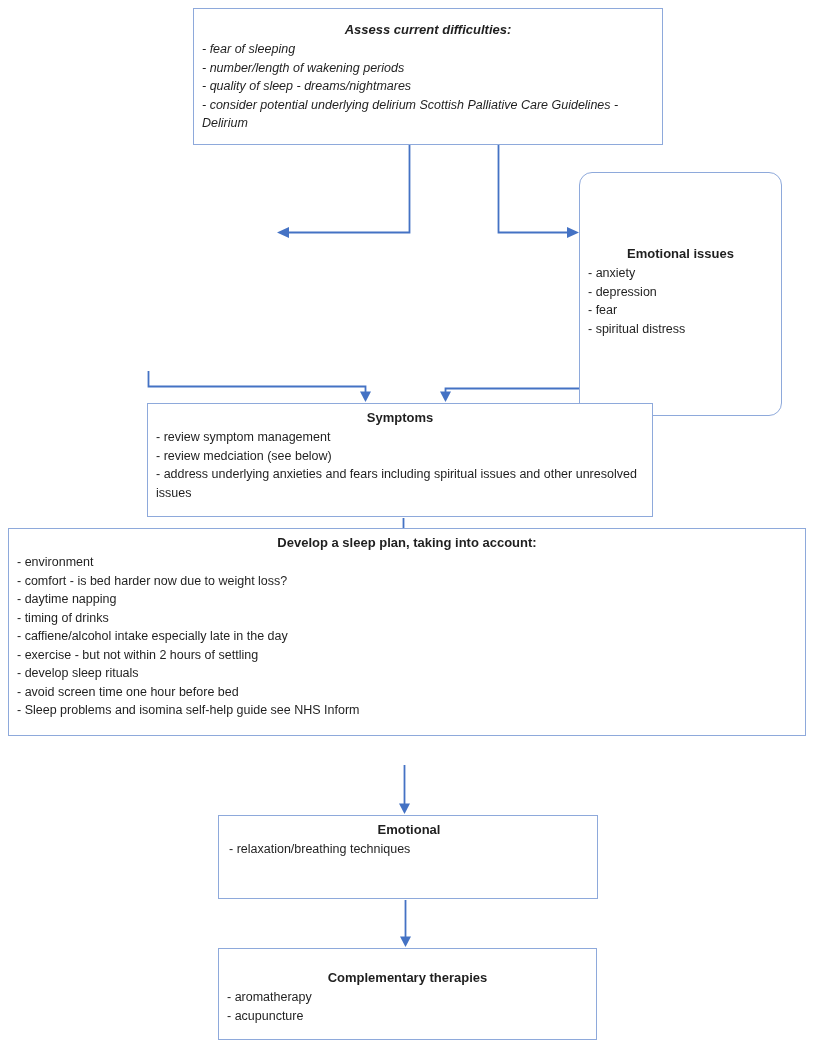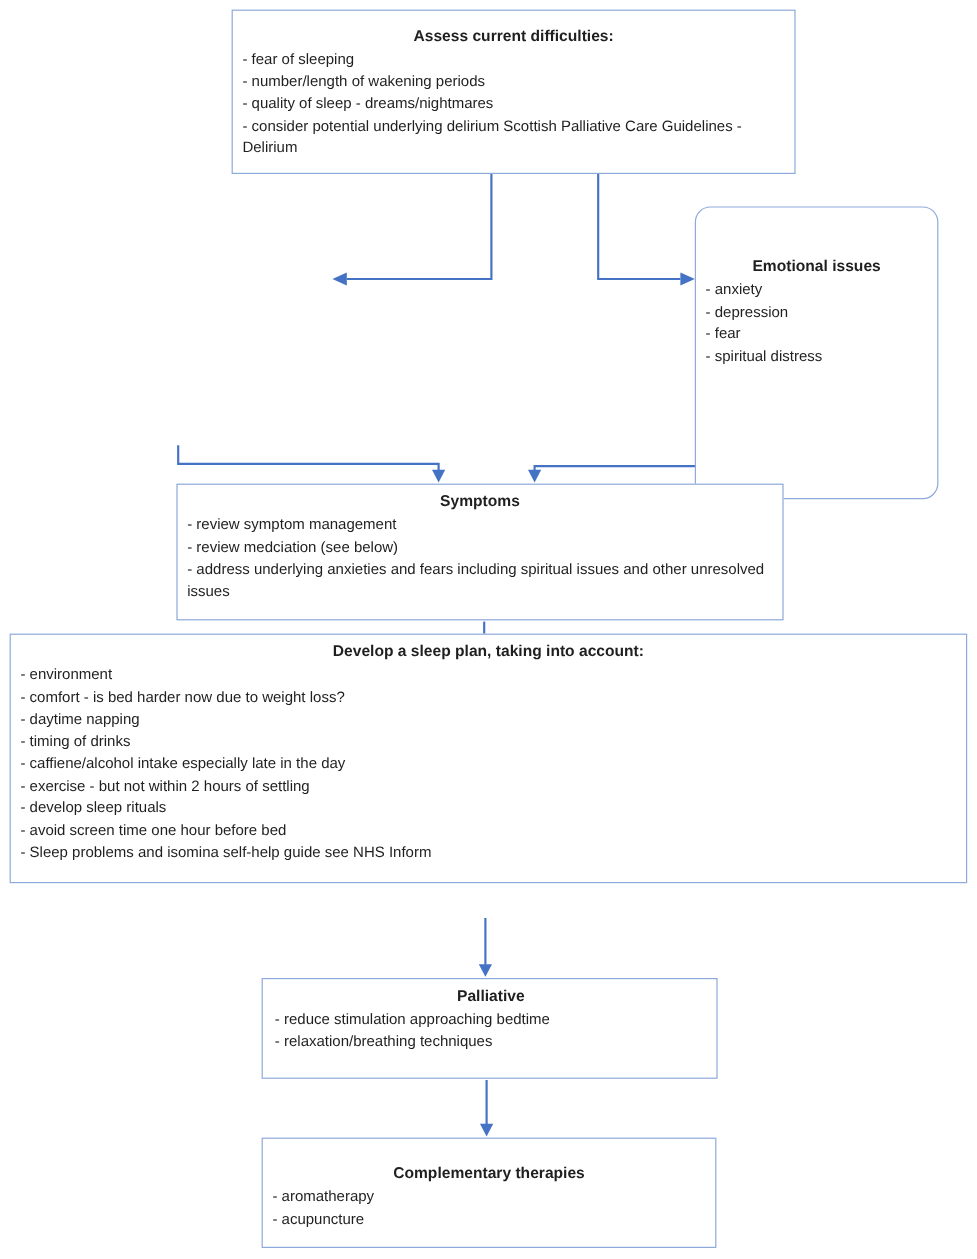--- a/index.html
+++ b/index.html
@@ -40,23 +40,23 @@
   }
   .title {
     font-weight: bold;
     font-size: 13px;
     line-height: 19px;
     margin-bottom: 1px;
   }
   .t-center .title { text-align: center; }
   .line { white-space: normal; }
 
-  #b-assess       { left: 193px; top:   8px; width: 470px; height: 137px; padding-top: 11px; }
+  #b-assess       { left: 193px; top:   8px; width: 470px; height: 137px; padding-top: 11px; font-style: italic; }
   #b-physical     { left:  23px; top: 173px; width: 250px; height: 197px; padding-top: 22px; padding-left: 10px; }
-  #b-emotional    { left: 579px; top: 172px; width: 203px; height: 244px; padding-top: 39px; border-radius: 13px; }
+  #b-emotional    { left: 579px; top: 172px; width: 203px; height: 244px; padding-top: 71px; border-radius: 13px; }
   #b-symptoms     { left: 147px; top: 403px; width: 506px; height: 114px; }
   #b-sleep        { left:   8px; top: 528px; width: 798px; height: 208px; }
   #b-education    { left: 218px; top: 815px; width: 380px; height:  84px; padding-left: 10px; }
   #b-complementary{ left: 218px; top: 948px; width: 379px; height:  92px; padding-top: 19px; }
 </style>
 </head>
 <body>
 
 <div class="canvas">
 
@@ -114,22 +114,21 @@
     <div class="line">- daytime napping</div>
     <div class="line">- timing of drinks</div>
     <div class="line">- caffiene/alcohol intake especially late in the day</div>
     <div class="line">- exercise - but not within 2 hours of settling</div>
     <div class="line">- develop sleep rituals</div>
     <div class="line">- avoid screen time one hour before bed</div>
     <div class="line">- Sleep problems and isomina self-help guide see NHS Inform</div>
   </div>
 
   <div class="box t-center" id="b-education">
-    <div class="title">Palliative</div>
-    <div class="line">- reduce stimulation approaching bedtime</div>
+    <div class="title">Emotional</div>
     <div class="line">- relaxation/breathing techniques</div>
   </div>
 
   <div class="box t-center" id="b-complementary">
     <div class="title">Complementary therapies</div>
     <div class="line">- aromatherapy</div>
     <div class="line">- acupuncture</div>
   </div>
 
 </div>

